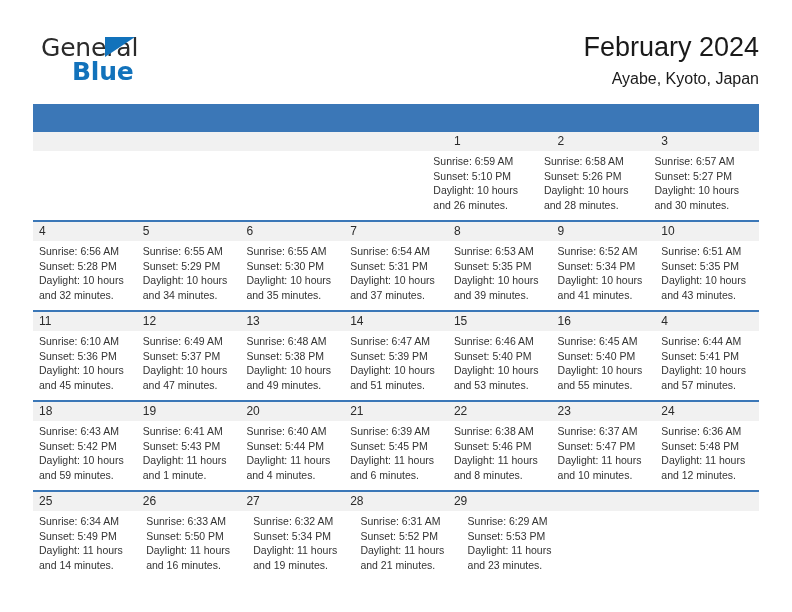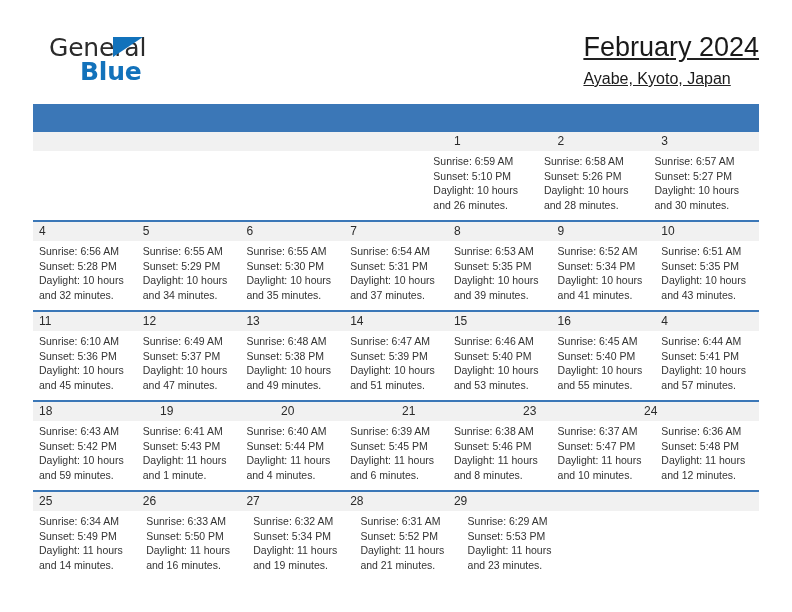--- a/index.html
+++ b/index.html
@@ -25,21 +25,21 @@
   
   .masthead {
     position: absolute;
     left: 33px;
     top: 30px;
     right: 33px;
     height: 68px;
   }
   .logo {
     position: absolute;
-    left: 16px;
+    left: 8px;
     top: 4px;
     width: 180px;
     height: 58px;
   }
   .logo-general {
     position: absolute;
     left: 0;
     top: 0;
     font-size: 25px;
     letter-spacing: -0.2px;
@@ -67,21 +67,21 @@
     color: #1272bb;
     font-family: "DejaVu Sans", sans-serif;
     font-weight: 700;
     line-height: 28px;
   }
 
   .title-block {
     position: absolute;
     right: 0;
     top: 0;
-    text-decoration: underline;
+    text-align: right;
   }
   .cal-title {
     font-size: 27px;
     color: #1a1a1a;
     line-height: 34px;
     white-space: nowrap;
   }
   .cal-subtitle {
     font-size: 16px;
     color: #1a1a1a;
@@ -337,20 +337,21 @@
               <div class="detail-line">and 57 minutes.</div>
             </div>
           </div>
         </div>
         <div class="week-row">
           <div class="week-dates">
             <div class="daynum-cell">18</div>
             <div class="daynum-cell">19</div>
             <div class="daynum-cell">20</div>
             <div class="daynum-cell">21</div>
+            <div class="daynum-cell">22</div>
             <div class="daynum-cell">23</div>
             <div class="daynum-cell">24</div>
           </div>
           <div class="week-body">
             <div class="detail-cell">
               <div class="detail-line">Sunrise: 6:43 AM</div>
               <div class="detail-line">Sunset: 5:42 PM</div>
               <div class="detail-line">Daylight: 10 hours</div>
               <div class="detail-line">and 59 minutes.</div>
             </div>

